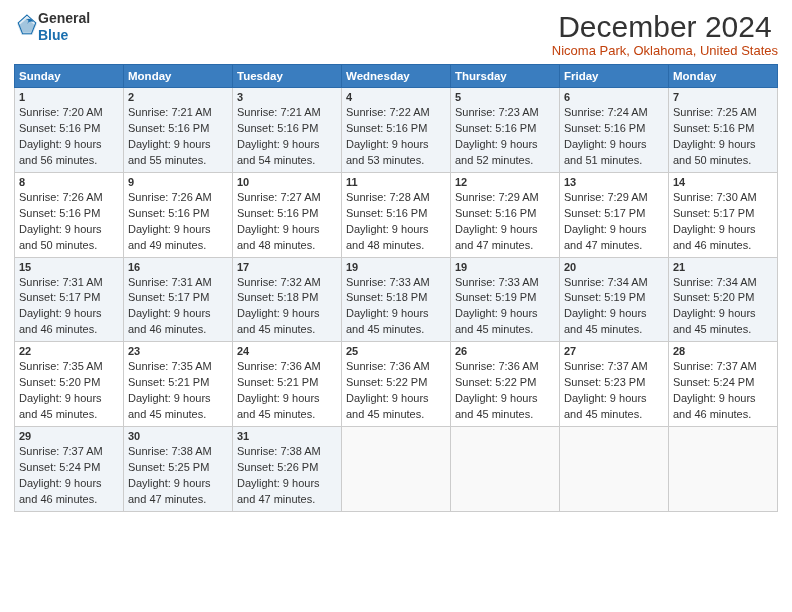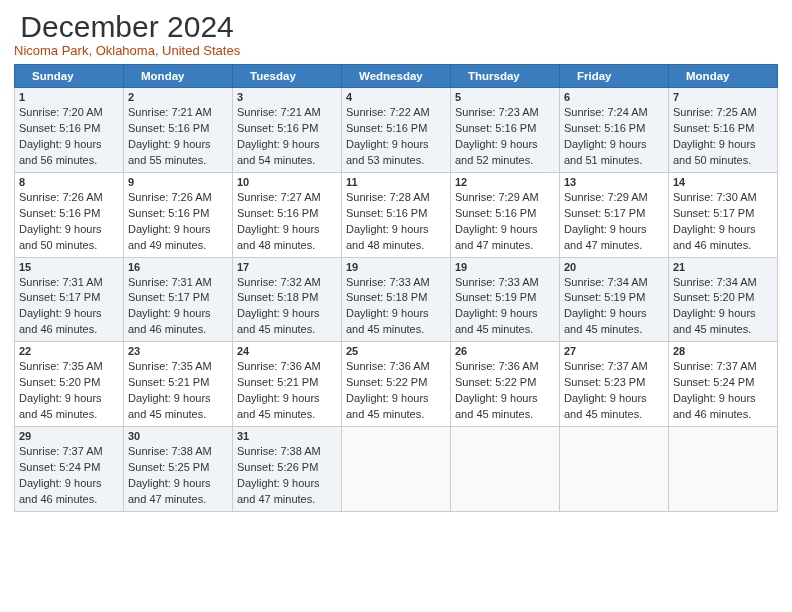--- a/index.html
+++ b/index.html
@@ -54,21 +54,21 @@
     table {
       width: 100%;
       border-collapse: collapse;
       table-layout: fixed;
     }
     thead tr th {
       background: #3a7dbf;
       color: #fff;
       font-size: 11.5px;
       font-weight: bold;
-      padding: 5px 17px;
+      padding: 5px 4px;
       text-align: left;
       border: 1px solid #2a6aaa;
     }
     tbody tr td {
       border: 1px solid #ccc;
       vertical-align: top;
       padding: 3px 4px 3px 4px;
       font-size: 9.2px;
       color: #333;
       height: 82px;
@@ -94,20 +94,35 @@
     }
     td.empty {
       background: #f9f9f9 !important;
     }
   </style>
 </head>
 <body>
 
 <div class="page">
   <div class="header">
+    <div class="logo">
+      <div>
+        <svg class="logo-icon" viewBox="0 0 40 40" xmlns="http://www.w3.org/2000/svg">
+          <polygon points="20,5 38,18 30,38 10,38 2,18" fill="#1a6faf" opacity="0.15"></polygon>
+          <polygon points="20,2 36,16 28,36 12,36 4,16" fill="none" stroke="#1a6faf" stroke-width="2"></polygon>
+          <polygon points="20,8 34,20 27,34 13,34 6,20" fill="#1a6faf" opacity="0.3"></polygon>
+
+          <path d="M18 10 Q28 6 32 14 Q24 12 20 18 Q26 10 18 10Z" fill="#1a6faf"></path>
+        </svg>
+      </div>
+      <div class="logo-text">
+        <div>General</div>
+        <div style="color:#1a6faf;">Blue</div>
+      </div>
+    </div>
     <div class="title-block">
       <div class="month-title">December 2024</div>
       <div class="location">Nicoma Park, Oklahoma, United States</div>
     </div>
   </div>
 
   <table>
     <thead>
       <tr>
       <th>Sunday</th>

